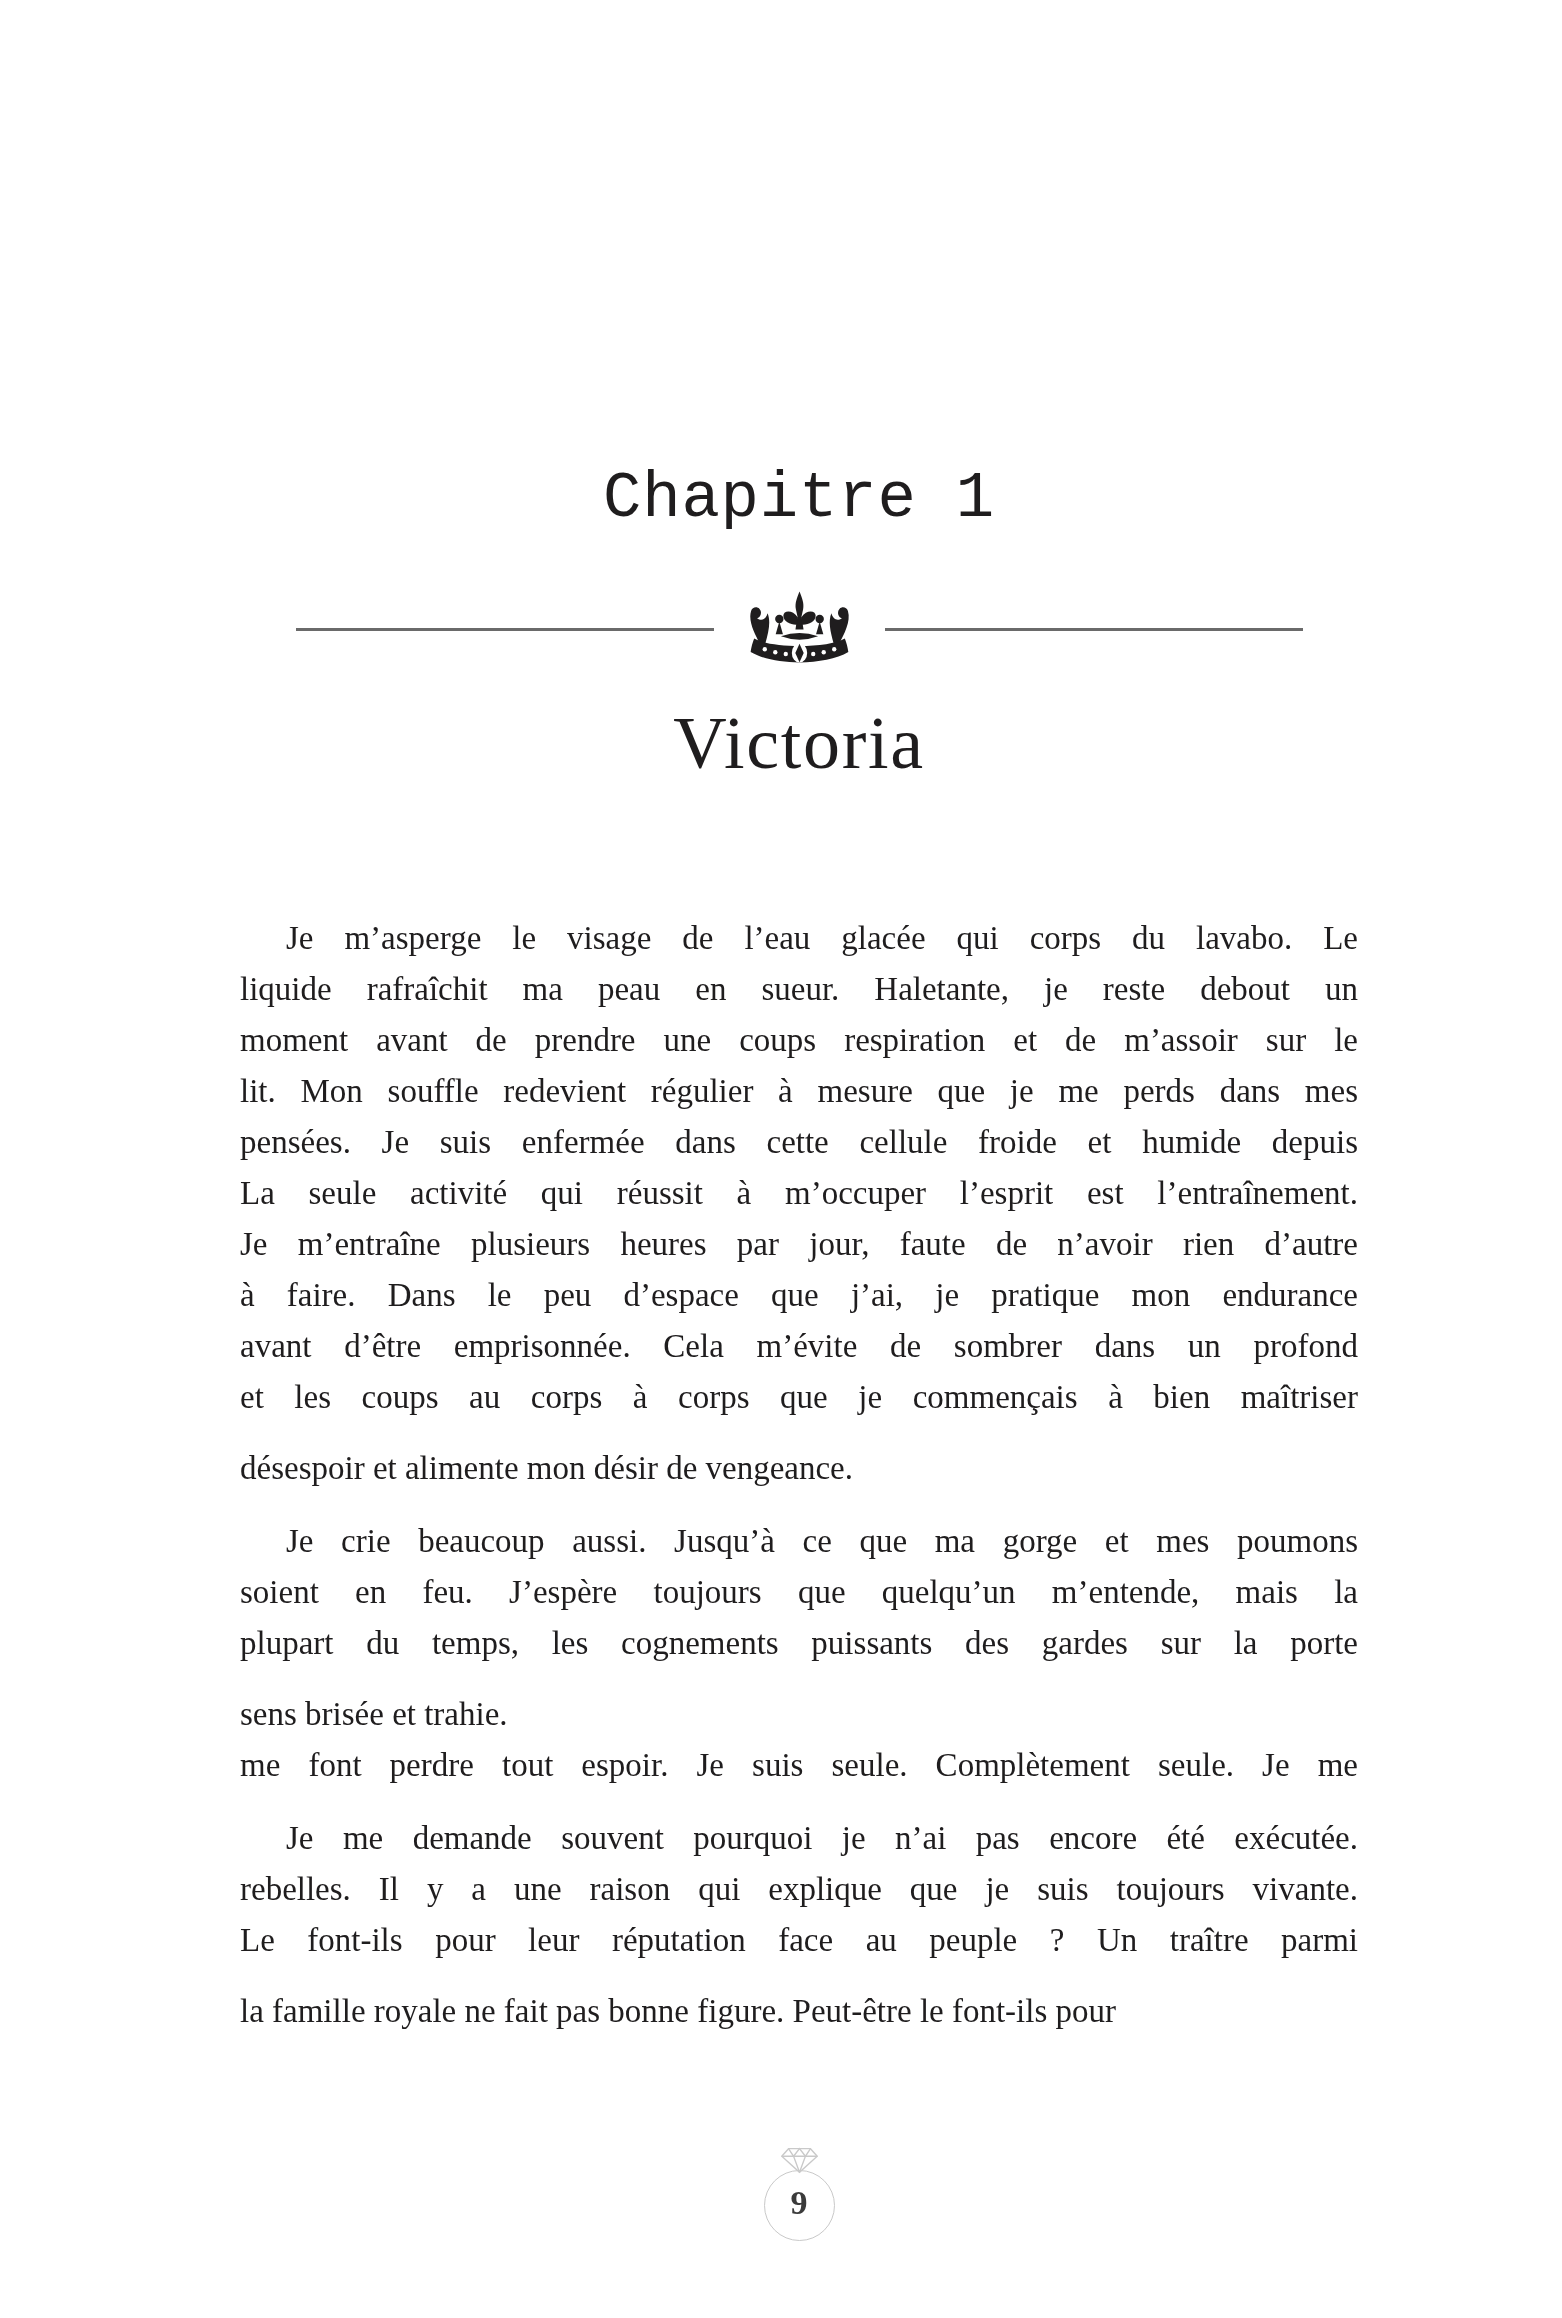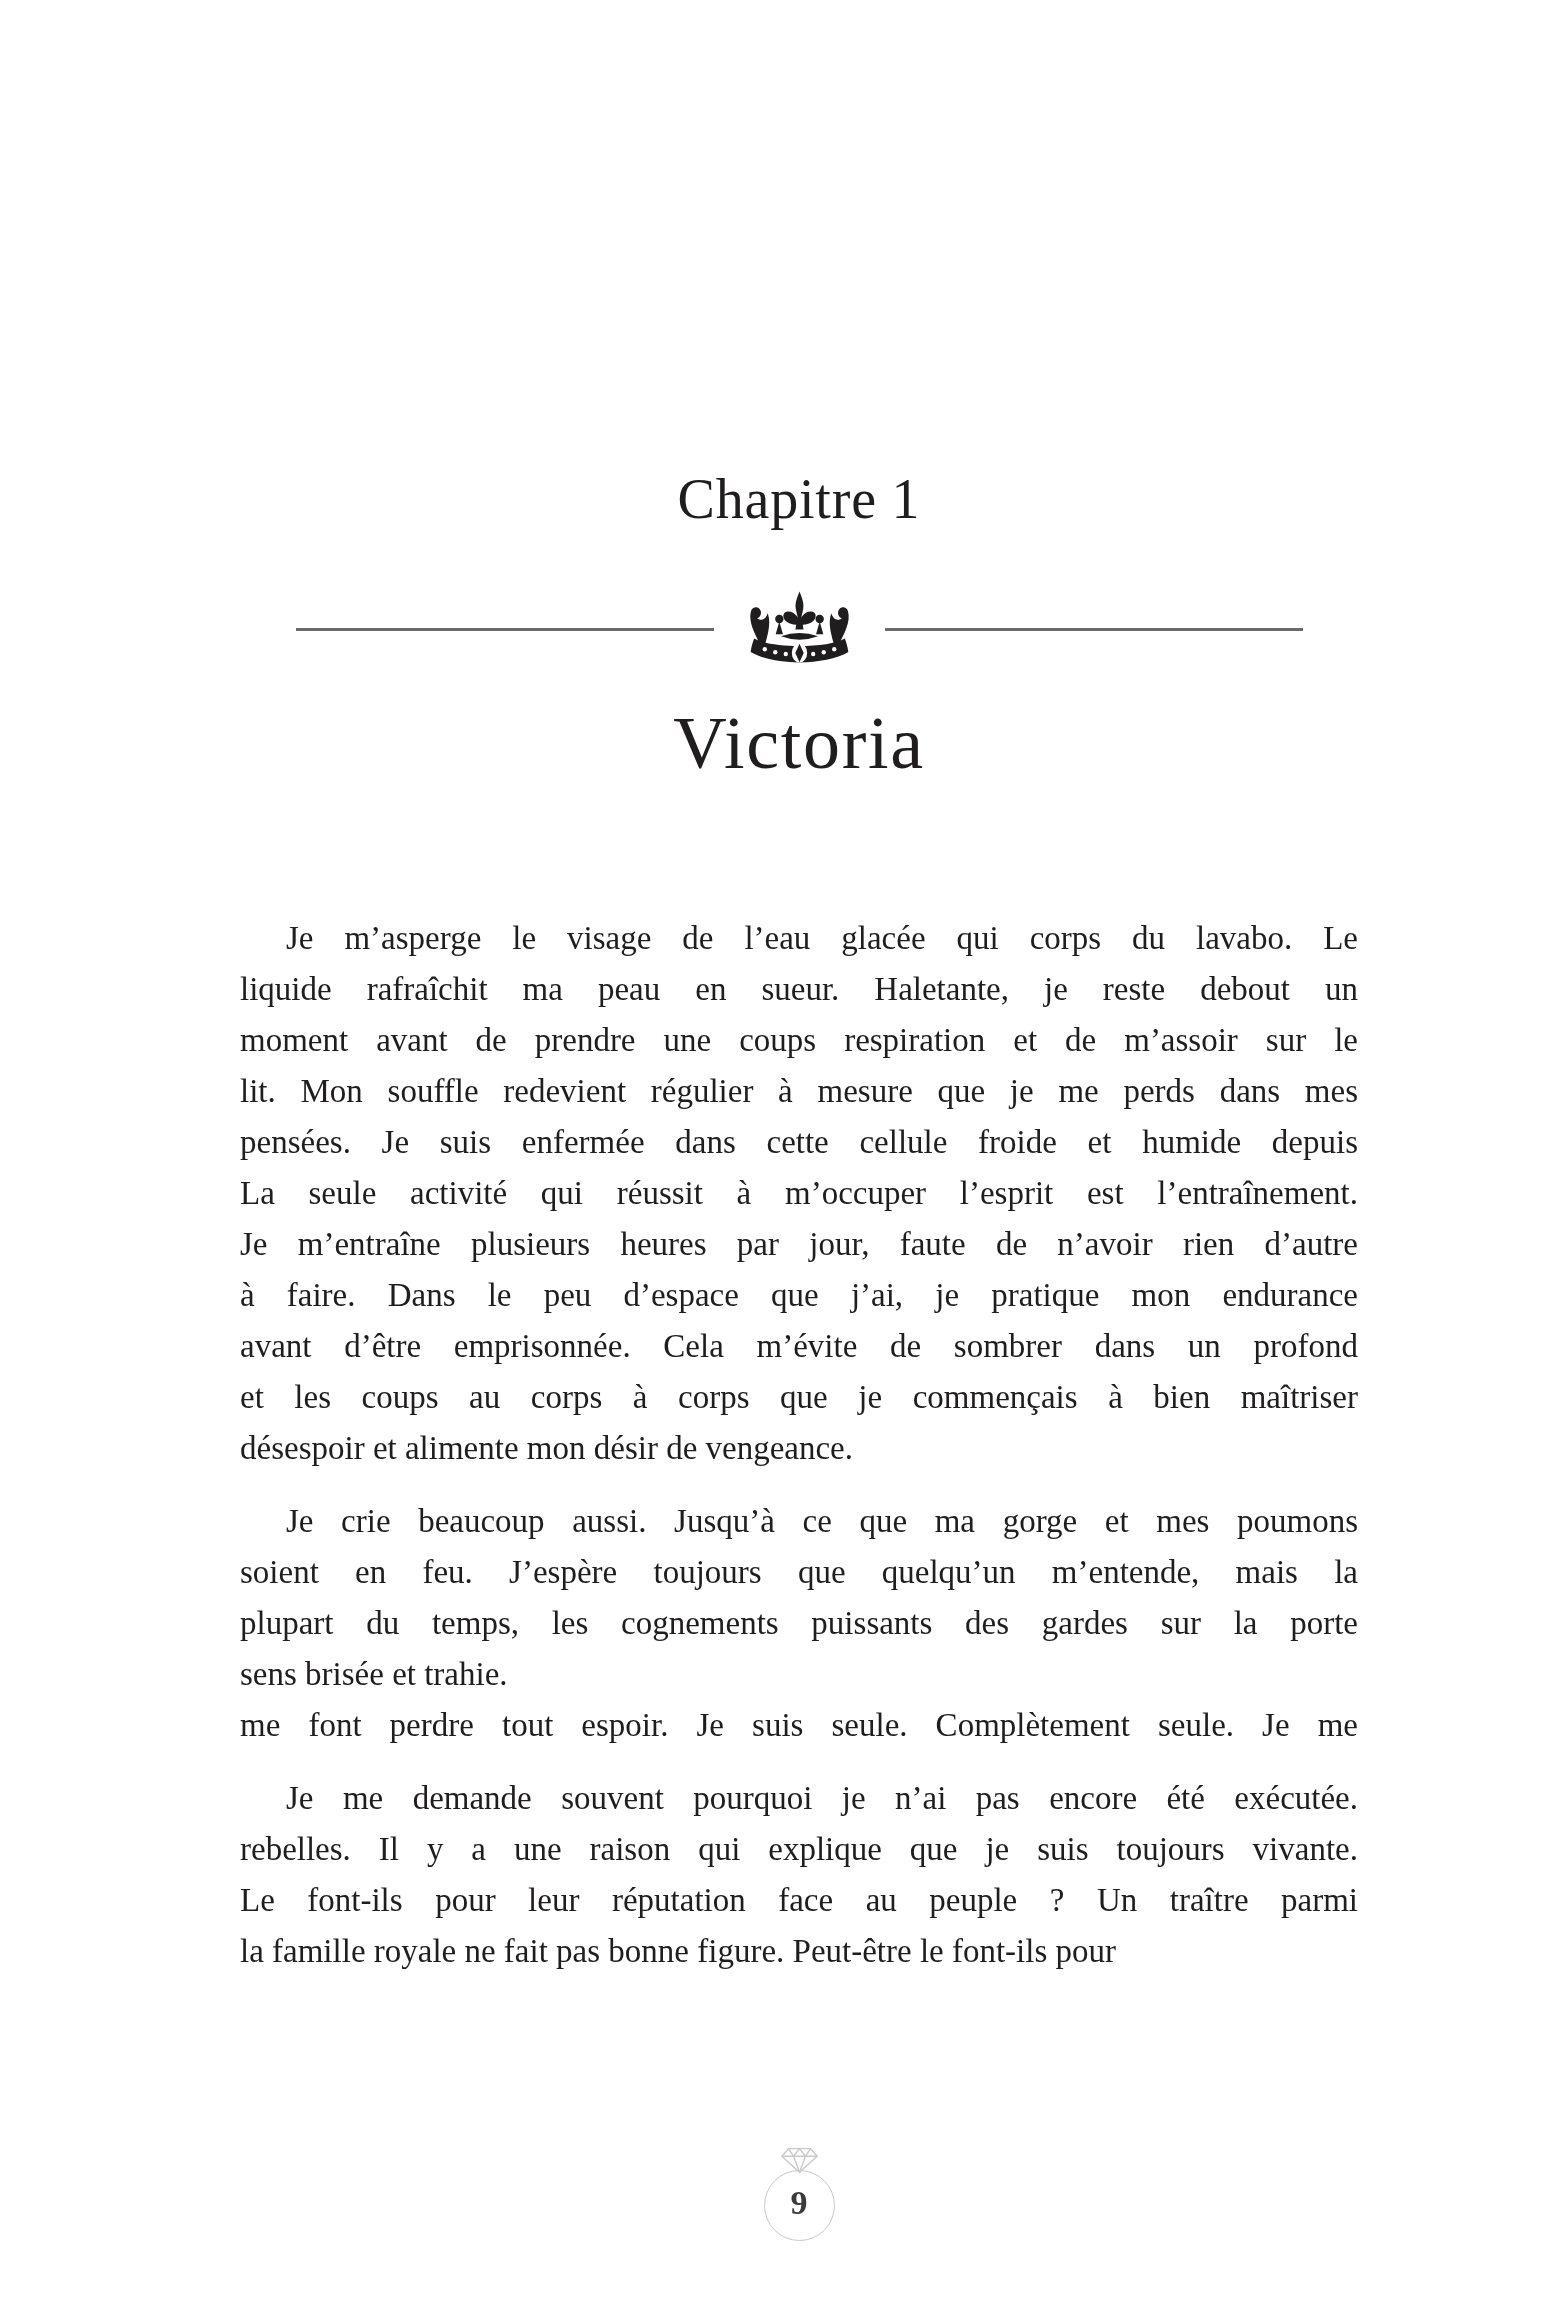--- a/index.html
+++ b/index.html
@@ -19,23 +19,24 @@
     color:var(--color-text);
     overflow:hidden;
   }
   
   .chapter-header{
     position:absolute;left:240px;top:0;width:1118px;
     text-align:center;
   }
   .chapter-title{
     margin-top:456px;
-    font-size:56px;line-height:87px;
+    font-size:64px;line-height:87px;
     font-weight:normal;
     letter-spacing:0.8px;
+    font-family:Liberation Mono, monospace;
   }
   .ornament-row{
     margin-top:46px;height:81px;
     display:flex;align-items:center;justify-content:center;gap:29px;
   }
   .rule{width:418px;height:2.5px;background:var(--color-rule);}
   .crown{width:113px;height:81px;display:block;}
   .crown .ink{fill:var(--color-text);}
   .crown .cut{fill:var(--color-background);}
   .section-title{
@@ -48,21 +49,21 @@
   .chapter-text{
     position:absolute;left:240px;top:913px;width:1118px;
     font-size:33px;line-height:51px;
   }
   .para{margin:0 0 22px 0;}
   .line{
     display:block;
     text-align:justify;
     text-align-last:justify;
   }
-  .line.last{text-align-last:left;}
+  .line.last{text-align-last:left;margin-top:20px;}
   .line.first{text-indent:46px;}
   
   .page-footer{
     position:absolute;left:240px;top:2147px;width:1118px;
     display:flex;flex-direction:column;align-items:center;
   }
   .ring-diamond{display:block;margin-bottom:-4.2px;}
   .ring-diamond path{fill:none;stroke:var(--color-ring);stroke-width:1.6;stroke-linejoin:miter;}
   .ring-circle{
     width:71px;height:71px;border:1.7px solid var(--color-ring);border-radius:50%;

